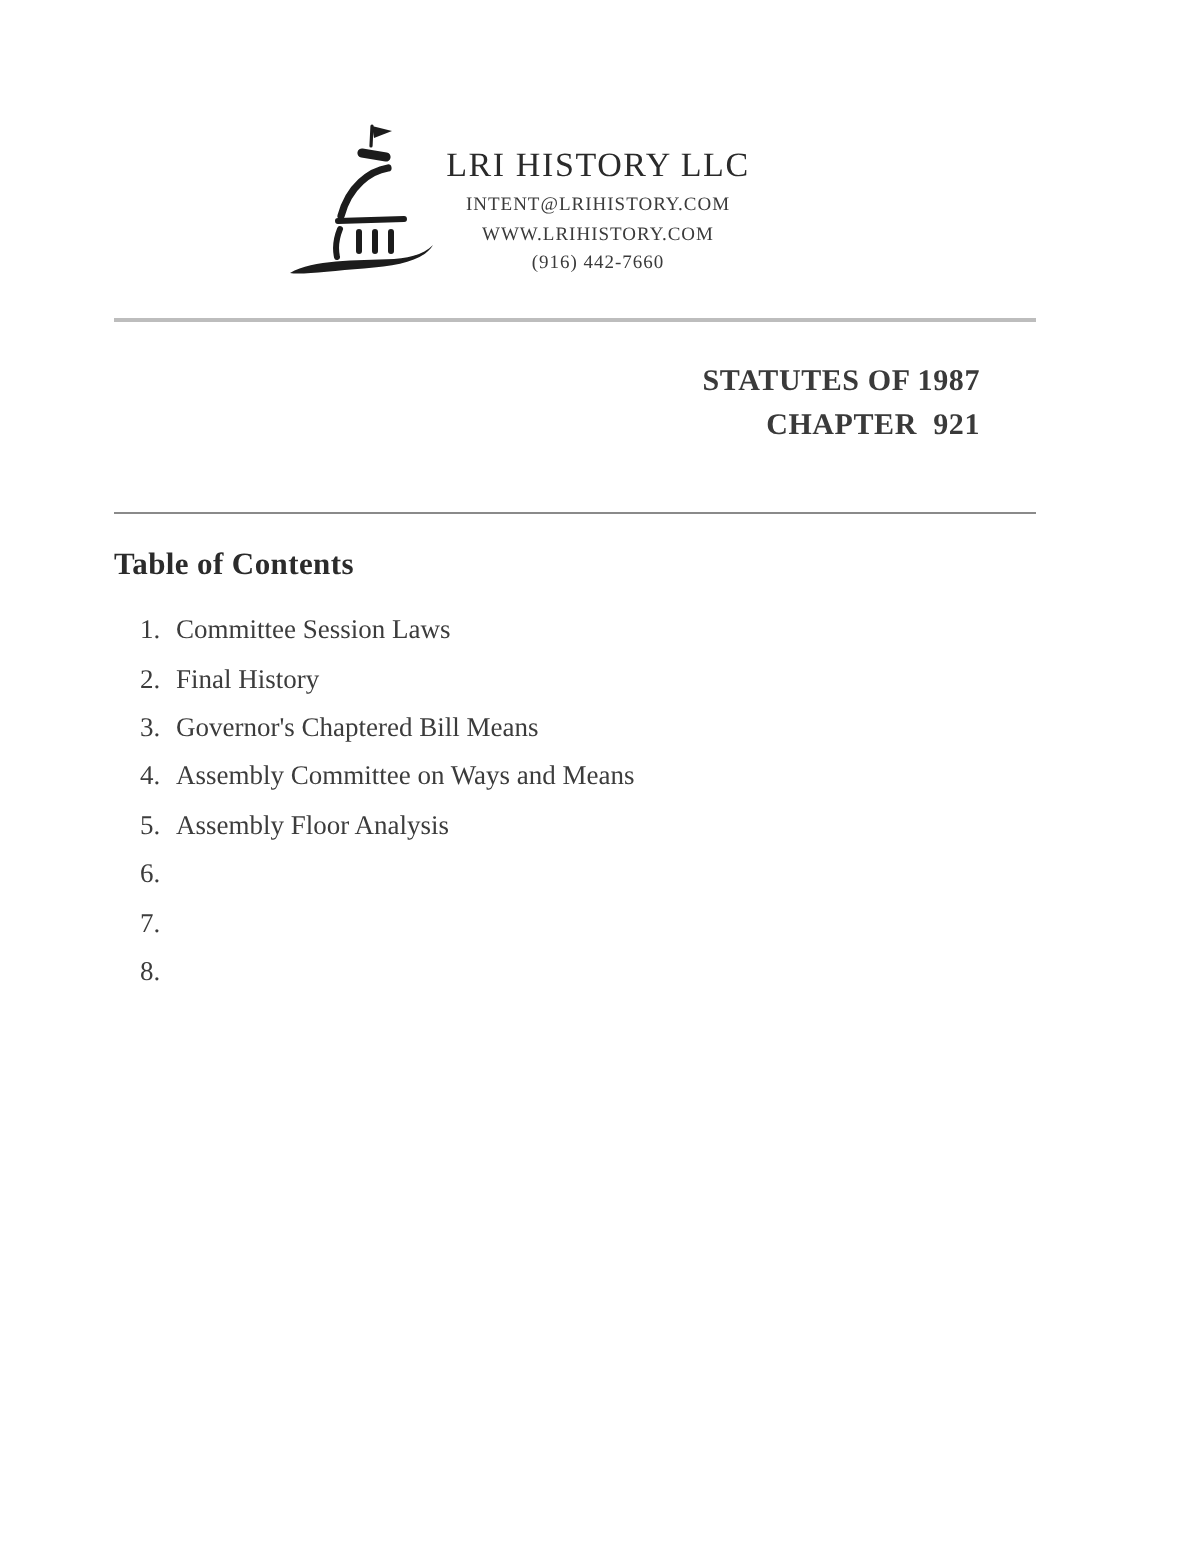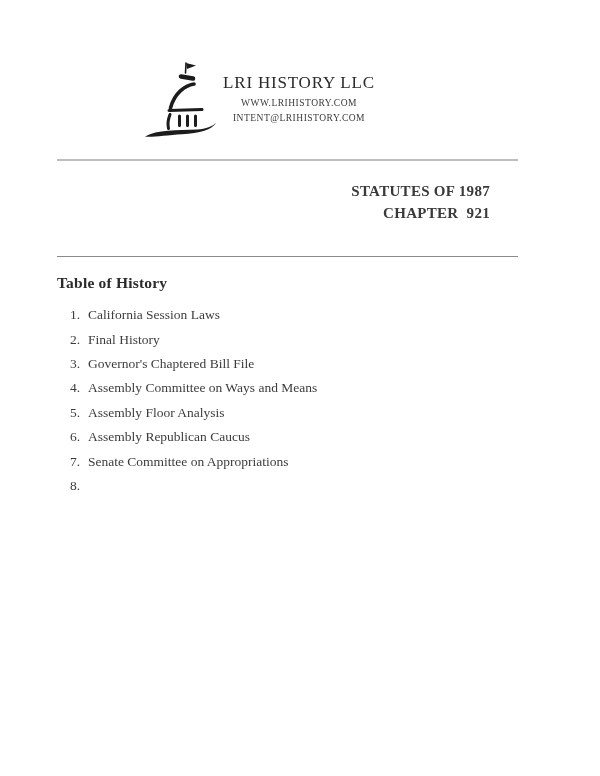--- a/index.html
+++ b/index.html
@@ -132,62 +132,61 @@
 
     <path d="M38.5,56 L38.5,65.5" stroke-width="3"></path>
     <path d="M46.5,56 L46.5,65.5" stroke-width="3"></path>
     <path d="M54.5,56 L54.5,65.5" stroke-width="3"></path>
 
     <path d="M4,76.5 C16,69.5 36,70.5 56,69.5 C65,69 71.5,66.5 75.5,62.5 C71,70 59,73 41,74.2 C25,75.3 10,77.5 4,76.5 Z" fill="#1c1c1c" stroke="none"></path>
   </svg>
 
   <div class="head-text">
     <div class="company-name">LRI HISTORY LLC</div>
+    <div class="contact-line">INTENT@LRIHISTORY.COM</div>
     <div class="contact-line">WWW.LRIHISTORY.COM</div>
-    <div class="contact-line">INTENT@LRIHISTORY.COM</div>
+    <div class="contact-line">(916) 442-7660</div>
   </div>
 
   <div class="rule rule-top"></div>
 
   <div class="ref-block">
     <div class="ref-line">STATUTES OF 1987</div>
     <div class="ref-line">CHAPTER  921</div>
   </div>
 
   <div class="rule rule-bottom"></div>
 
-  <h2 class="toc-heading">Table of History</h2>
+  <h2 class="toc-heading">Table of Contents</h2>
 
   <ol class="toc-list">
     <li class="toc-item">
       <span class="toc-num">1.</span>
-      <span class="toc-label">California Session Laws</span>
+      <span class="toc-label">Committee Session Laws</span>
     </li>
     <li class="toc-item">
       <span class="toc-num">2.</span>
       <span class="toc-label">Final History</span>
     </li>
     <li class="toc-item">
       <span class="toc-num">3.</span>
-      <span class="toc-label">Governor's Chaptered Bill File</span>
+      <span class="toc-label">Governor's Chaptered Bill Means</span>
     </li>
     <li class="toc-item">
       <span class="toc-num">4.</span>
       <span class="toc-label">Assembly Committee on Ways and Means</span>
     </li>
     <li class="toc-item">
       <span class="toc-num">5.</span>
       <span class="toc-label">Assembly Floor Analysis</span>
     </li>
     <li class="toc-item">
       <span class="toc-num">6.</span>
-      <span class="toc-label">Assembly Republican Caucus</span>
     </li>
     <li class="toc-item">
       <span class="toc-num">7.</span>
-      <span class="toc-label">Senate Committee on Appropriations</span>
     </li>
     <li class="toc-item">
       <span class="toc-num">8.</span>
     </li>
   </ol>
 
 </div>
 
 </body></html>

